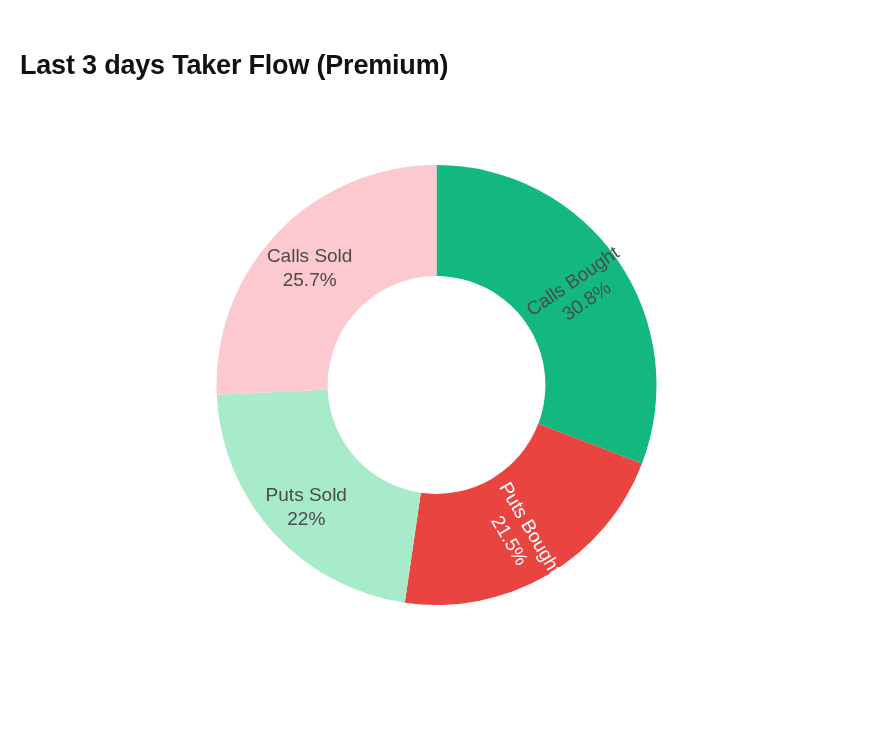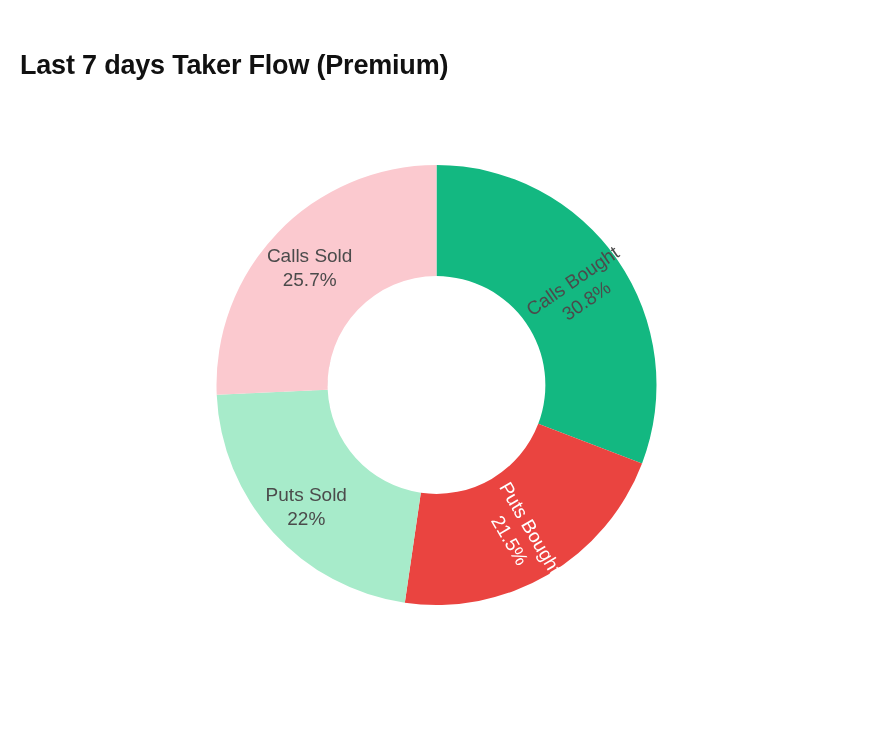--- a/index.html
+++ b/index.html
@@ -62,21 +62,21 @@
   }
   .slice-path {
     stroke: none;
   }
 </style>
 </head>
 <body>
 
 <div id="chart-root">
 
-  <div id="chart-title">Last 7 days Taker Flow (Premium)</div>
+  <div id="chart-title">Last 3 days Taker Flow (Premium)</div>
 
   <svg id="donut-figure" viewBox="0 0 875 736">
 
     <text id="wm" class="wm-text" x="437" y="408" text-anchor="middle">glassnode</text>
 
     <g id="slices">
         <circle cx="436.5" cy="385" r="108.9" fill="#ffffff"></circle>
         <path d="M 436.5 165 A 220 220 0 0 1 642.0523673404547 463.41061331691515 L 538.2484218335251 423.813253591873 A 108.9 108.9 0 0 0 436.5 276.1 Z" fill="#13b881" class="slice-path"></path>
         <path d="M 642.0523673404547 463.41061331691515 A 220 220 0 0 1 404.8176278385045 602.7067460925832 L 420.81722578005974 492.7648393158287 A 108.9 108.9 0 0 0 538.2484218335251 423.813253591873 Z" fill="#ea4440" class="slice-path"></path>
         <path d="M 404.8176278385045 602.7067460925832 A 220 220 0 0 1 216.71275437081258 394.6729860299303 L 327.70531341355223 389.78812808481547 A 108.9 108.9 0 0 0 420.81722578005974 492.7648393158287 Z" fill="#a7ebca" class="slice-path"></path>

